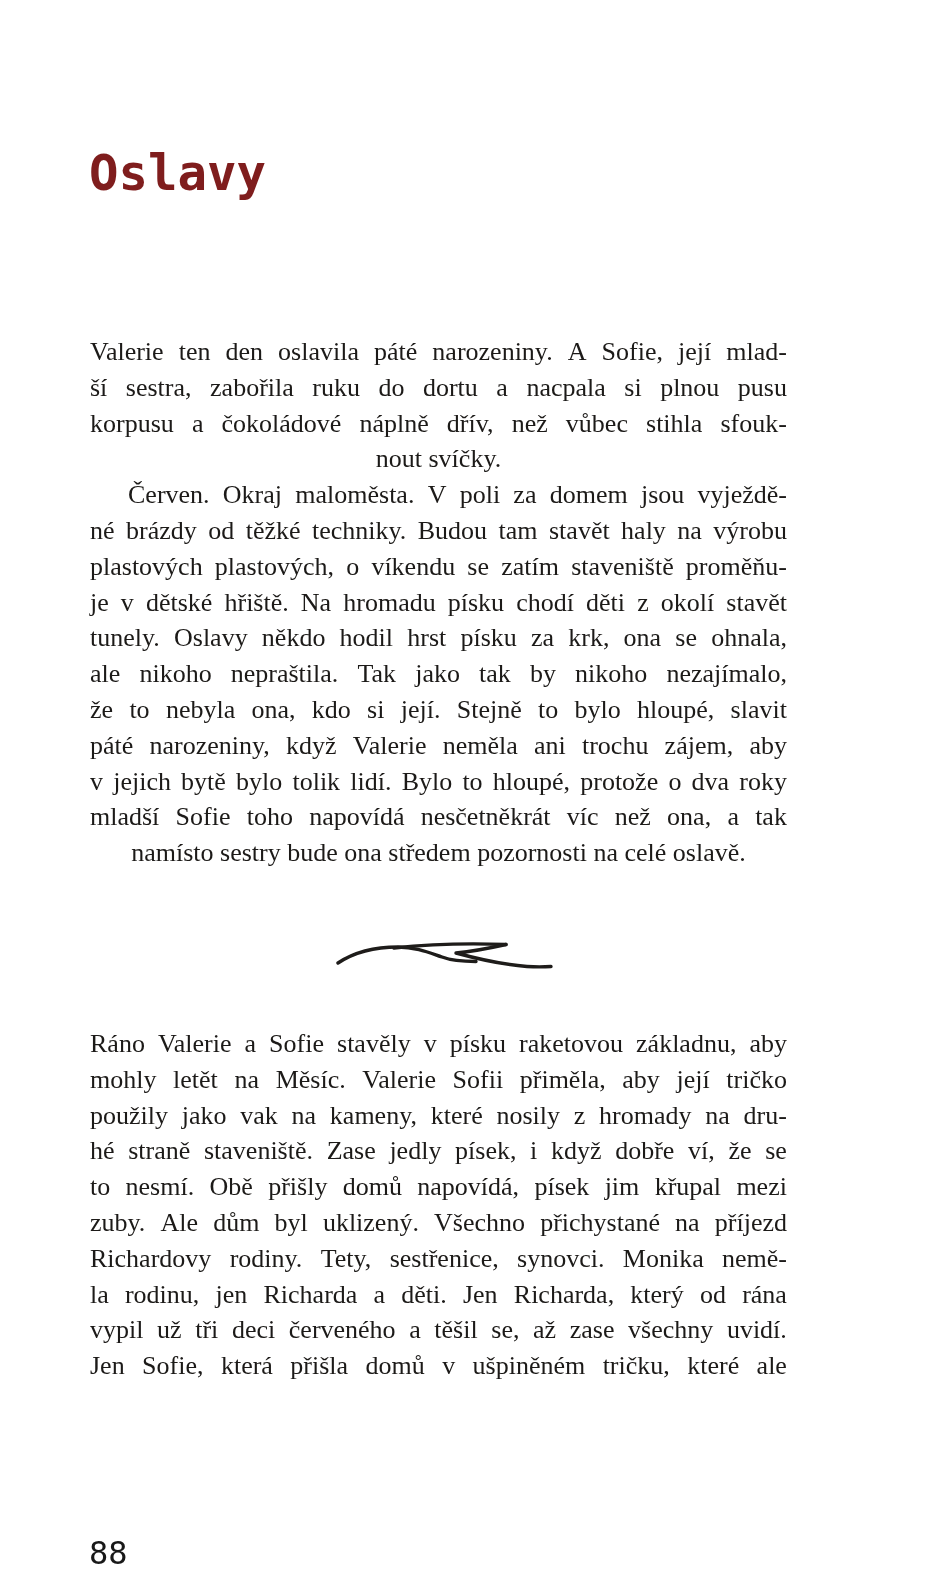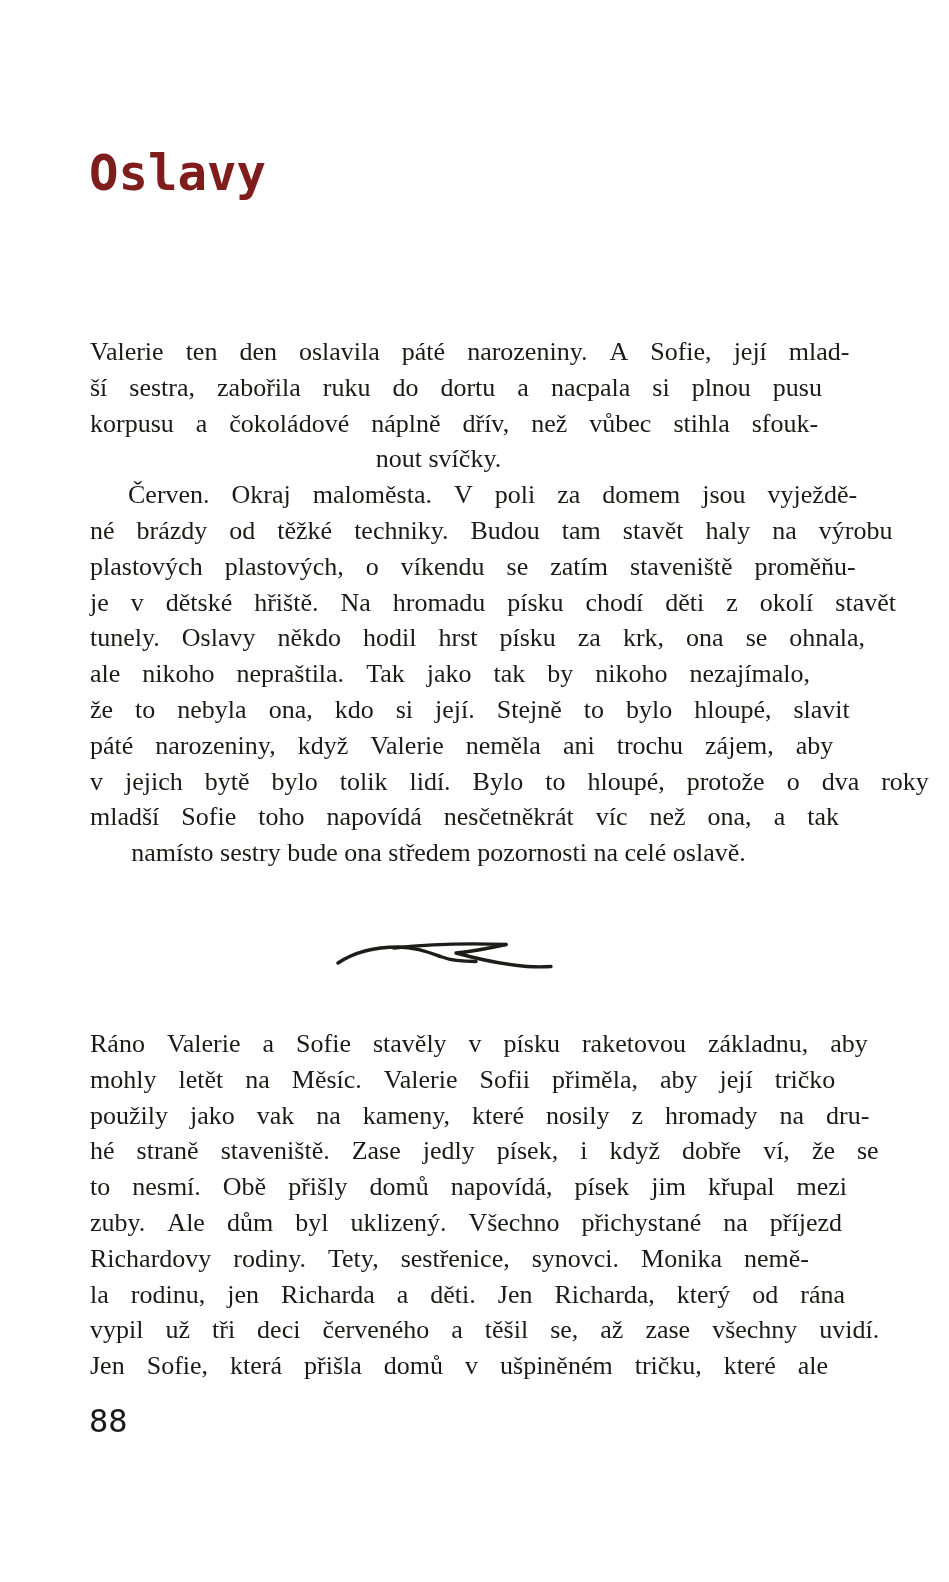--- a/index.html
+++ b/index.html
@@ -35,21 +35,20 @@
     color: #1c1a18;
   }
   .textblock .line {
     height: 35.8px;
     line-height: 35.8px;
   }
   .textblock .line.jline {
     display: flex;
     justify-content: space-between;
     flex-wrap: nowrap;
-    gap: 22px;
   }
   .textblock .line.jline span {
     line-height: 35.8px;
     white-space: nowrap;
   }
   .textblock .line.plain {
     display: block;
     text-align: center;
     white-space: nowrap;
     font-family: Liberation Serif, serif;
@@ -63,21 +62,21 @@
     position: absolute;
     left: 336px;
     top: 940px;
     width: 218px;
     height: 32px;
   }
   .divider svg { display: block; }
   .page-number {
     position: absolute;
     left: 89px;
-    top: 1405px;
+    top: 1537px;
     font-family: "DejaVu Sans Mono", monospace;
     font-size: 32px;
     line-height: 1;
     color: #181818;
   }
 </style>
 </head>
 <body>
 
 <div class="page">

